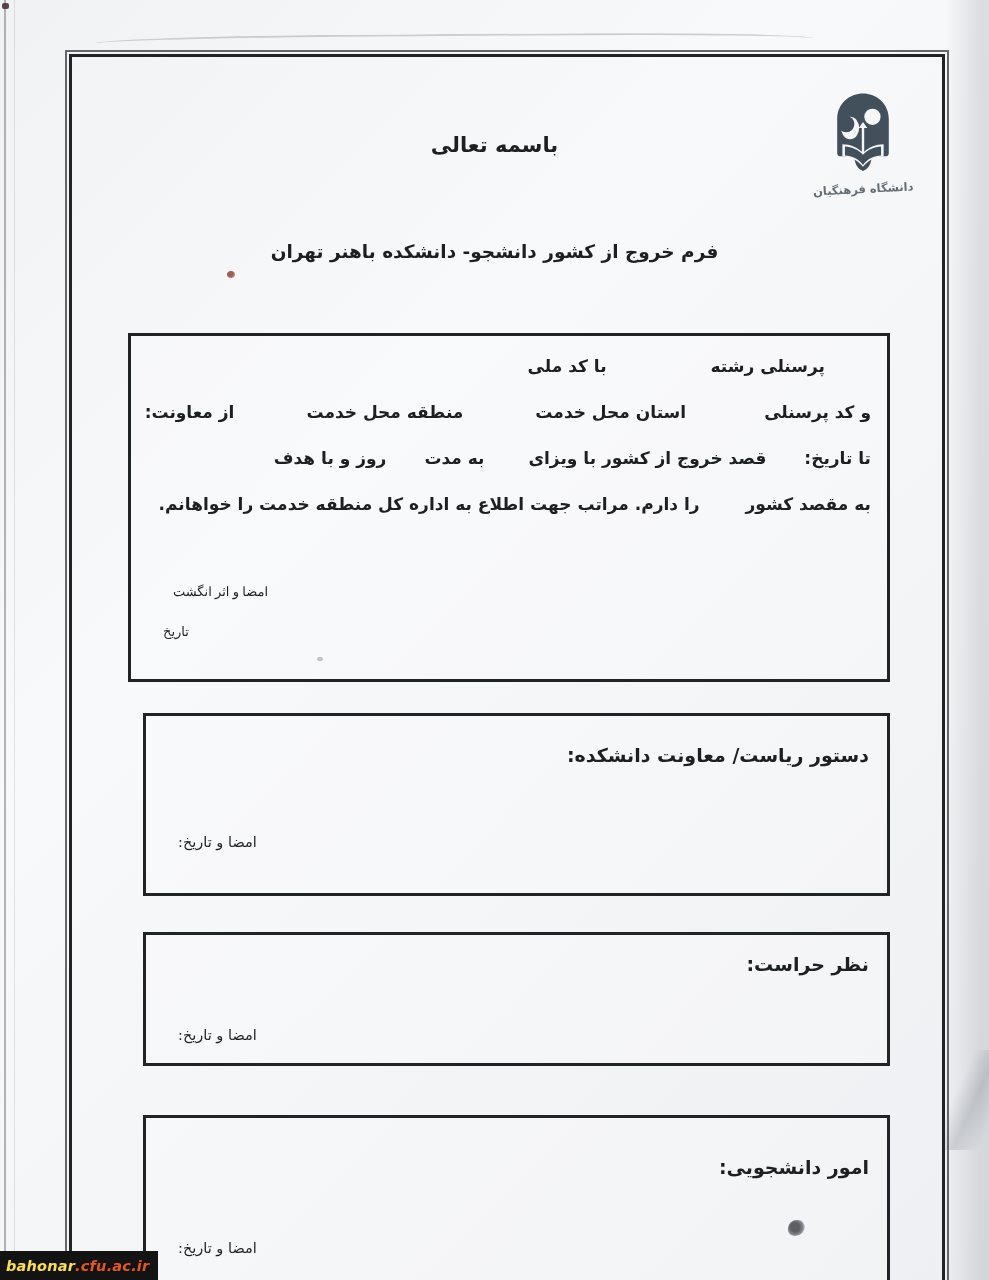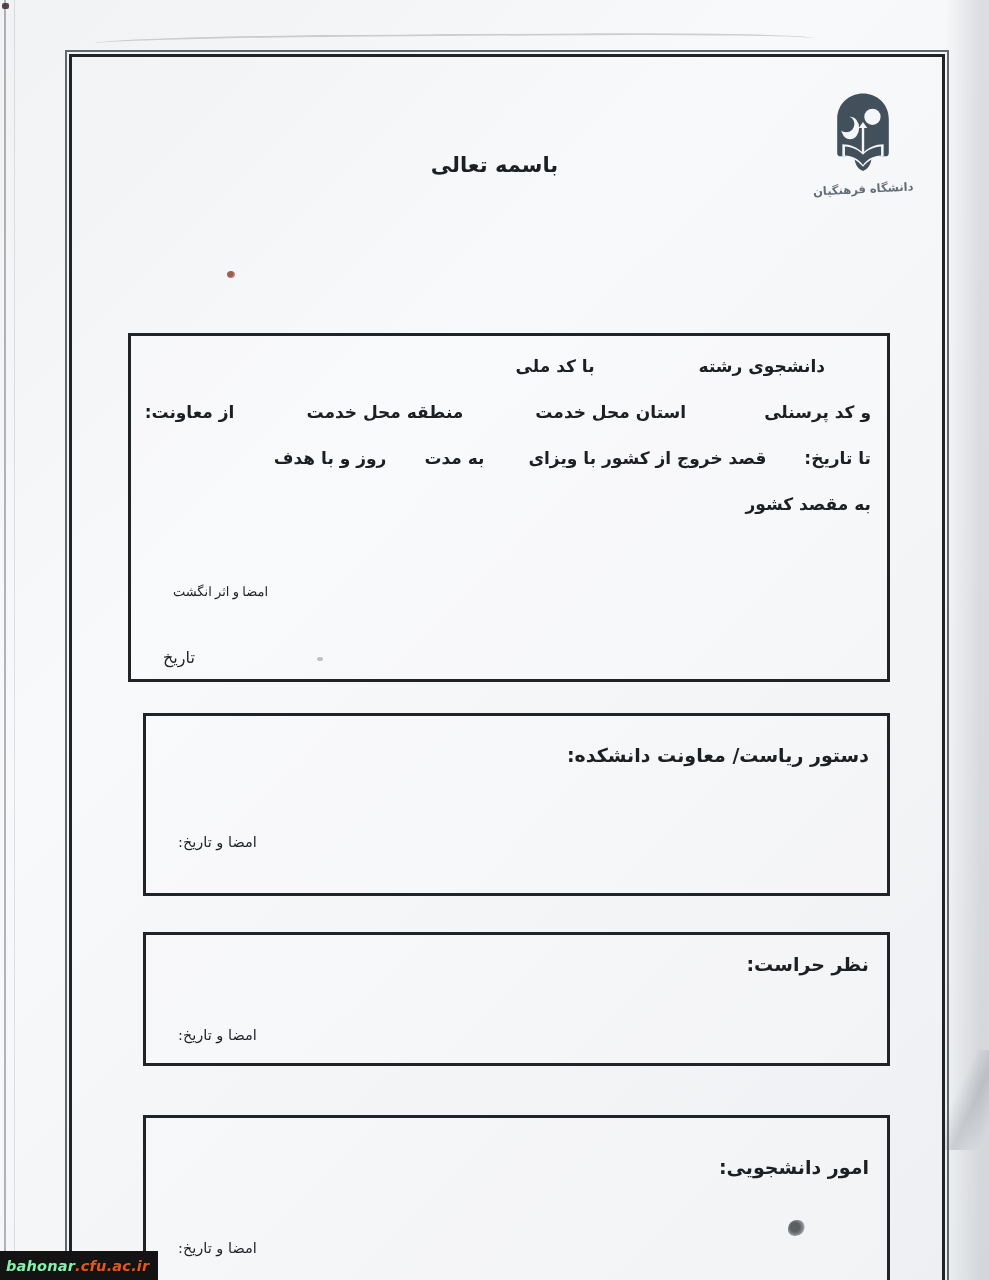--- a/index.html
+++ b/index.html
@@ -23,50 +23,50 @@
   .ink-blot{position:absolute;left:788px;top:1220px;width:17px;height:16px;
         border-radius:55% 45% 60% 40%;
         background:radial-gradient(circle at 42% 45%,#2e3236 0 34%,#6d737a 62%,rgba(109,115,122,0) 78%);}
   
   .frame{position:absolute;left:65px;top:50px;width:880px;height:1236px;border:2px solid #63676c;}
   .frame-inner{position:absolute;inset:2px;border:3px solid #212427;}
   
   .date-box{position:absolute;left:100px;top:128px;width:136px;height:50px;border:2px solid #33373a;}
   .date-box span{position:absolute;right:12px;top:0;line-height:50px;font-weight:bold;font-size:17px;direction:rtl;}
   .bismillah{position:absolute;left:0;top:133px;width:989px;text-align:center;
-        font-weight:bold;font-size:21px;direction:rtl;margin-top:20px;}
+        font-weight:bold;font-size:21px;direction:rtl;}
   .form-title{position:absolute;left:0;top:241px;width:989px;text-align:center;
         font-weight:bold;font-size:18.5px;direction:rtl;letter-spacing:.2px;}
   
   .logo{position:absolute;left:805px;top:90px;width:116px;text-align:center;}
   .logo svg{display:block;margin:0 auto;}
   .logo-caption{display:inline-block;margin-top:2px;font-size:11.5px;color:#4a5560;
         transform:rotate(-3deg);direction:rtl;white-space:nowrap;font-weight:bold;opacity:.85;}
   
   .fbox{position:absolute;border:3px solid #212427;background:rgba(255,255,255,.22);}
   .box-main{left:128px;top:333px;width:756px;height:343px;}
   .box-2{left:143px;top:713px;width:741px;height:177px;}
   .box-3{left:143px;top:932px;width:741px;height:128px;}
   .box-4{left:143px;top:1115px;width:741px;height:200px;}
   .row{position:absolute;right:16px;left:16px;direction:rtl;display:flex;align-items:center;
         font-weight:bold;font-size:17px;white-space:nowrap;}
   .row .sp{flex:0 0 auto;height:1px;}
   .r1{top:20px;} .r2{top:66px;} .r3{top:112px;} .r4{top:158px;}
   .sig-print{position:absolute;left:42px;top:248px;font-size:13px;direction:rtl;font-family:Liberation Serif, serif;}
-  .date-print{position:absolute;left:32px;top:312px;font-size:16px;direction:rtl;}
+  .date-print{position:absolute;left:32px;top:288px;font-size:13px;direction:rtl;}
   .section-title{position:absolute;right:18px;direction:rtl;font-weight:bold;font-size:19px;white-space:nowrap;}
   .section-sig{position:absolute;left:32px;direction:rtl;font-size:14.5px;white-space:nowrap;}
   .t2{top:28px;} .s2{top:118px;}
   .t3{top:18px;} .s3{top:92px;}
   .t4{top:38px;} .s4{top:122px;}
   
   .watermark{position:absolute;left:0;top:1251px;height:29px;min-width:96px;background:#131313;
         display:flex;align-items:center;padding:0 9px 0 6px;
         font-style:italic;font-weight:bold;font-size:14.5px;letter-spacing:.2px;}
-  .wm-name{color:#86efac;}
+  .wm-name{color:#fde047;}
   .wm-domain{color:#e8551c;}
 </style>
 </head>
 <body>
 
 <div class="scan">
 
   <div class="paper-edge-left"></div>
   <div class="paper-edge-left2"></div>
   <div class="edge-shadow-right"></div>
@@ -96,25 +96,26 @@
 
       <rect x="48.6" y="40" width="2.8" height="34" fill="#f5f6f8"></rect>
       <path d="M50 36 L45 43 L55 43 Z" fill="#f5f6f8"></path>
 
       <path d="M50 88 C43 80 34 76 26 76 L26 62 C35 62 44 66 50 72 C56 66 65 62 74 62 L74 76 C66 76 57 80 50 88 Z" fill="#f5f6f8"></path>
       <path d="M50 86 C45 79 37 75 29 75 L29 64.5 C37 65 45 68.5 50 74 C55 68.5 63 65 71 64.5 L71 75 C63 75 55 79 50 86 Z" fill="#42505c"></path>
     </svg>
     <span class="logo-caption">دانشگاه فرهنگیان</span>
   </div>
 
+  <div class="form-title">فرم خروج از کشور دانشجو- دانشکده باهنر تهران</div>
 
   <div class="fbox box-main">
     <div class="row r1">
       <span class="sp" style="width:46px"></span>
-      <span>دانشجوی رشته</span>
+      <span>پرسنلی رشته</span>
       <span class="sp" style="width:104px"></span>
       <span>با کد ملی</span>
     </div>
     <div class="row r2">
       <span>و کد پرسنلی</span>
       <span class="sp" style="width:78px"></span>
       <span>استان محل خدمت</span>
       <span class="sp" style="width:72px"></span>
       <span>منطقه محل خدمت</span>
       <span class="sp" style="width:72px"></span>
@@ -125,20 +126,21 @@
       <span class="sp" style="width:38px"></span>
       <span>قصد خروج از کشور با ویزای</span>
       <span class="sp" style="width:44px"></span>
       <span>به مدت</span>
       <span class="sp" style="width:38px"></span>
       <span>روز و با هدف</span>
     </div>
     <div class="row r4">
       <span>به مقصد کشور</span>
       <span class="sp" style="width:46px"></span>
+      <span>را دارم. مراتب جهت اطلاع به اداره کل منطقه خدمت را خواهانم.</span>
     </div>
     <div class="sig-print">امضا و اثر انگشت</div>
     <div class="date-print">تاریخ</div>
   </div>
 
   <div class="fbox box-2">
     <div class="section-title t2">دستور ریاست/ معاونت دانشکده:</div>
     <div class="section-sig s2">امضا و تاریخ:</div>
   </div>
 

